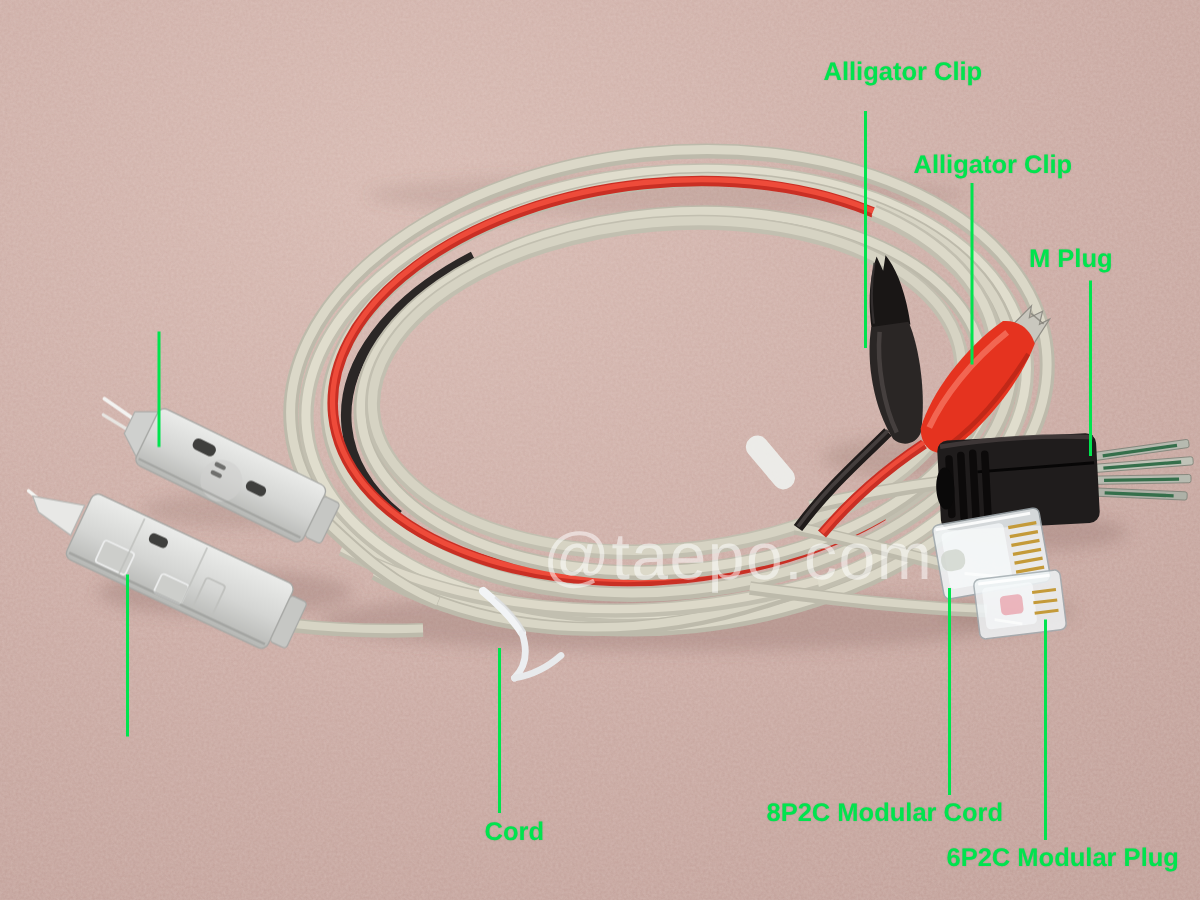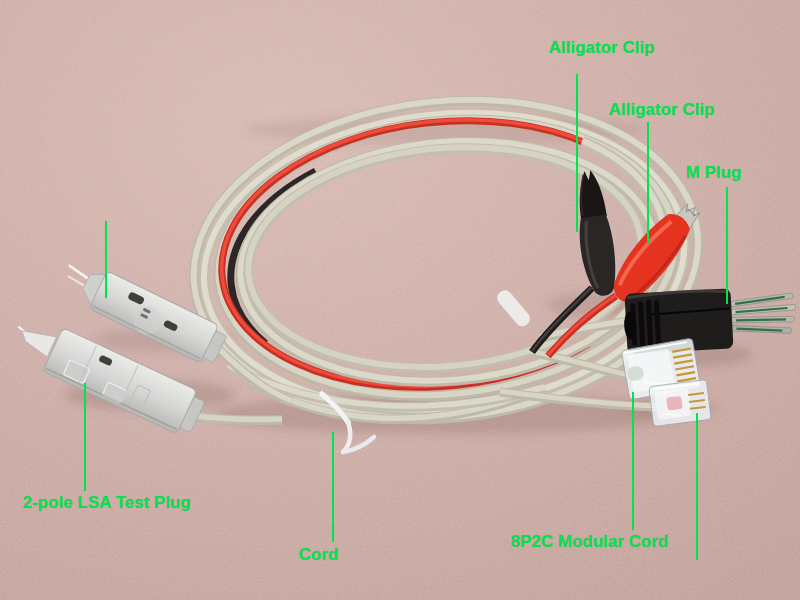--- a/index.html
+++ b/index.html
@@ -19,21 +19,21 @@
   }
   .lead{
     position:absolute;width:2px;
     background:var(--label-green,#00e44e);
   }
   .lbl1{left:549px;top:38px}   .ln1{left:576px;top:74px;height:158px}
   .lbl2{left:609px;top:100px}  .ln2{left:647px;top:122px;height:121px}
   .lbl3{left:686px;top:163px}  .ln3{left:726px;top:187px;height:117px}
   .lbl4{left:33px;top:197px}   .ln4{left:105px;top:221px;height:77px}
   .lbl5{left:23px;top:493px}   .ln5{left:84px;top:383px;height:108px}
-  .lbl6{left:299px;top:545px}  .ln6{left:332px;top:432px;height:110px}
+  .lbl6{left:323px;top:545px}  .ln6{left:332px;top:432px;height:110px}
   .lbl7{left:511px;top:532px}  .ln7{left:632px;top:392px;height:138px}
   .lbl8{left:631px;top:562px}  .ln8{left:696px;top:413px;height:147px}
   .watermark{
     position:absolute;left:362px;top:350px;
     font:400 44px/1 "Liberation Sans",sans-serif;
     color:var(--watermark-white,#ffffff);
     opacity:.52;letter-spacing:1px;white-space:nowrap;
   }
 </style>
 </head>
@@ -225,30 +225,31 @@
       <rect x="-26" y="-16" width="13" height="7" rx="3" fill="#3f3f3d"></rect>
       <rect x="-52" y="2" width="22" height="16" rx="2" fill="#cdcecb" stroke="#eceded" stroke-width="1.2"></rect>
       <rect x="-8" y="6" width="20" height="14" rx="2" fill="#cdcecb" stroke="#eceded" stroke-width="1.2"></rect>
       <rect x="20" y="-4" width="14" height="22" rx="2" fill="none" stroke="#c0c1be" stroke-width="1.2"></rect>
       <path d="M -34,-22 L -34,22 M 12,-22 L 12,22" stroke="#bfc0bd" stroke-width="1.2" opacity="0.8"></path>
       <rect x="76" y="-17" width="12" height="34" rx="2.5" fill="#c6c7c4" stroke="#a7a8a5" stroke-width="0.8"></rect>
       <path d="M -70,20 L 74,20" stroke="#8e8f8c" stroke-width="1.8" opacity="0.5"></path>
     </g>
   </svg>
 
+  <div class="watermark">@taepo.com</div>
 
   <div class="lead ln1"></div>
   <div class="lead ln2"></div>
   <div class="lead ln3"></div>
   <div class="lead ln4"></div>
   <div class="lead ln5"></div>
   <div class="lead ln6"></div>
   <div class="lead ln7"></div>
   <div class="lead ln8"></div>
 
   <div class="lbl lbl1">Alligator Clip</div>
   <div class="lbl lbl2">Alligator Clip</div>
   <div class="lbl lbl3">M Plug</div>
-  <div class="lbl lbl5">2-pole LSA Test Plug</div>
   <div class="lbl lbl6">Cord</div>
   <div class="lbl lbl7">8P2C Modular Cord</div>
+  <div class="lbl lbl8">6P2C Modular Plug</div>
 
 </div>
 
 </body></html>

